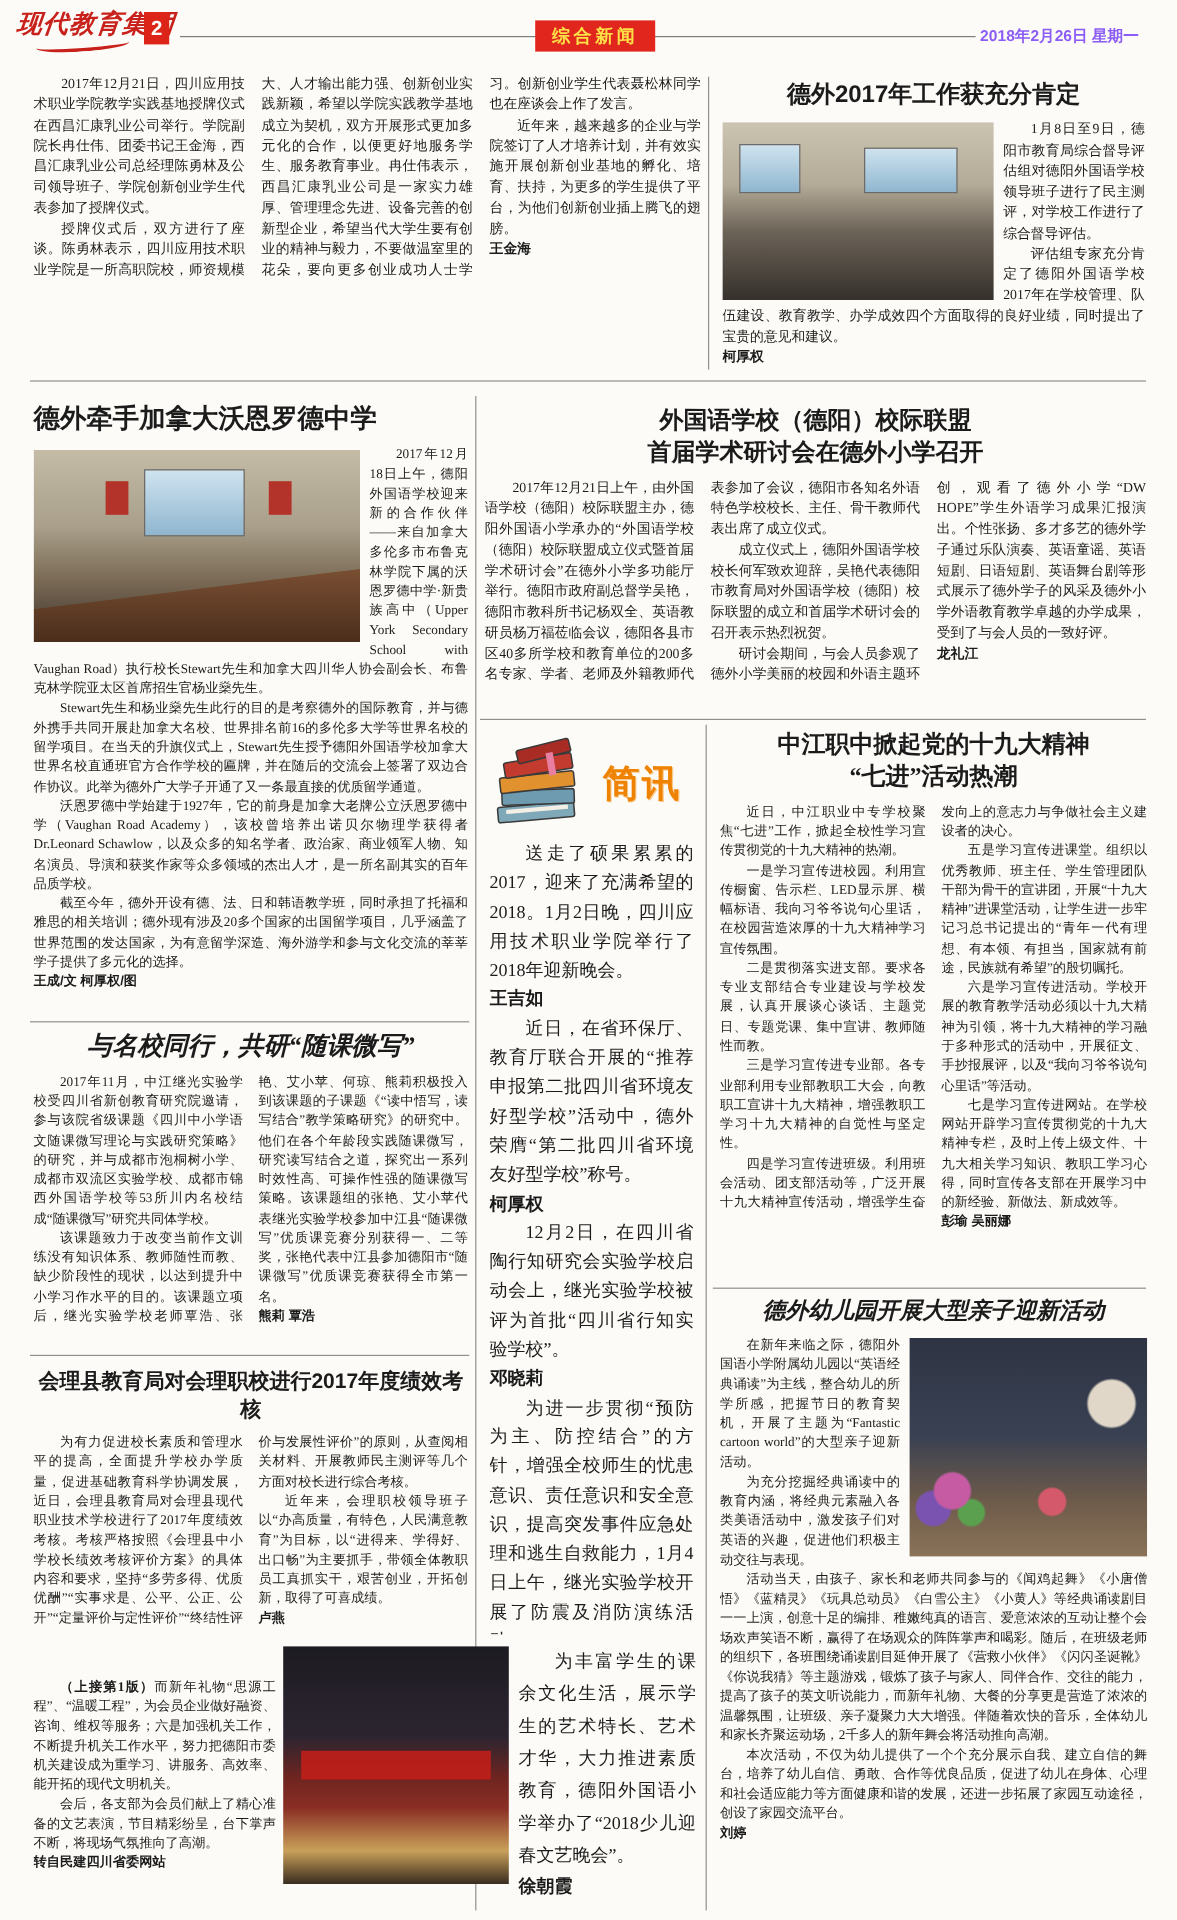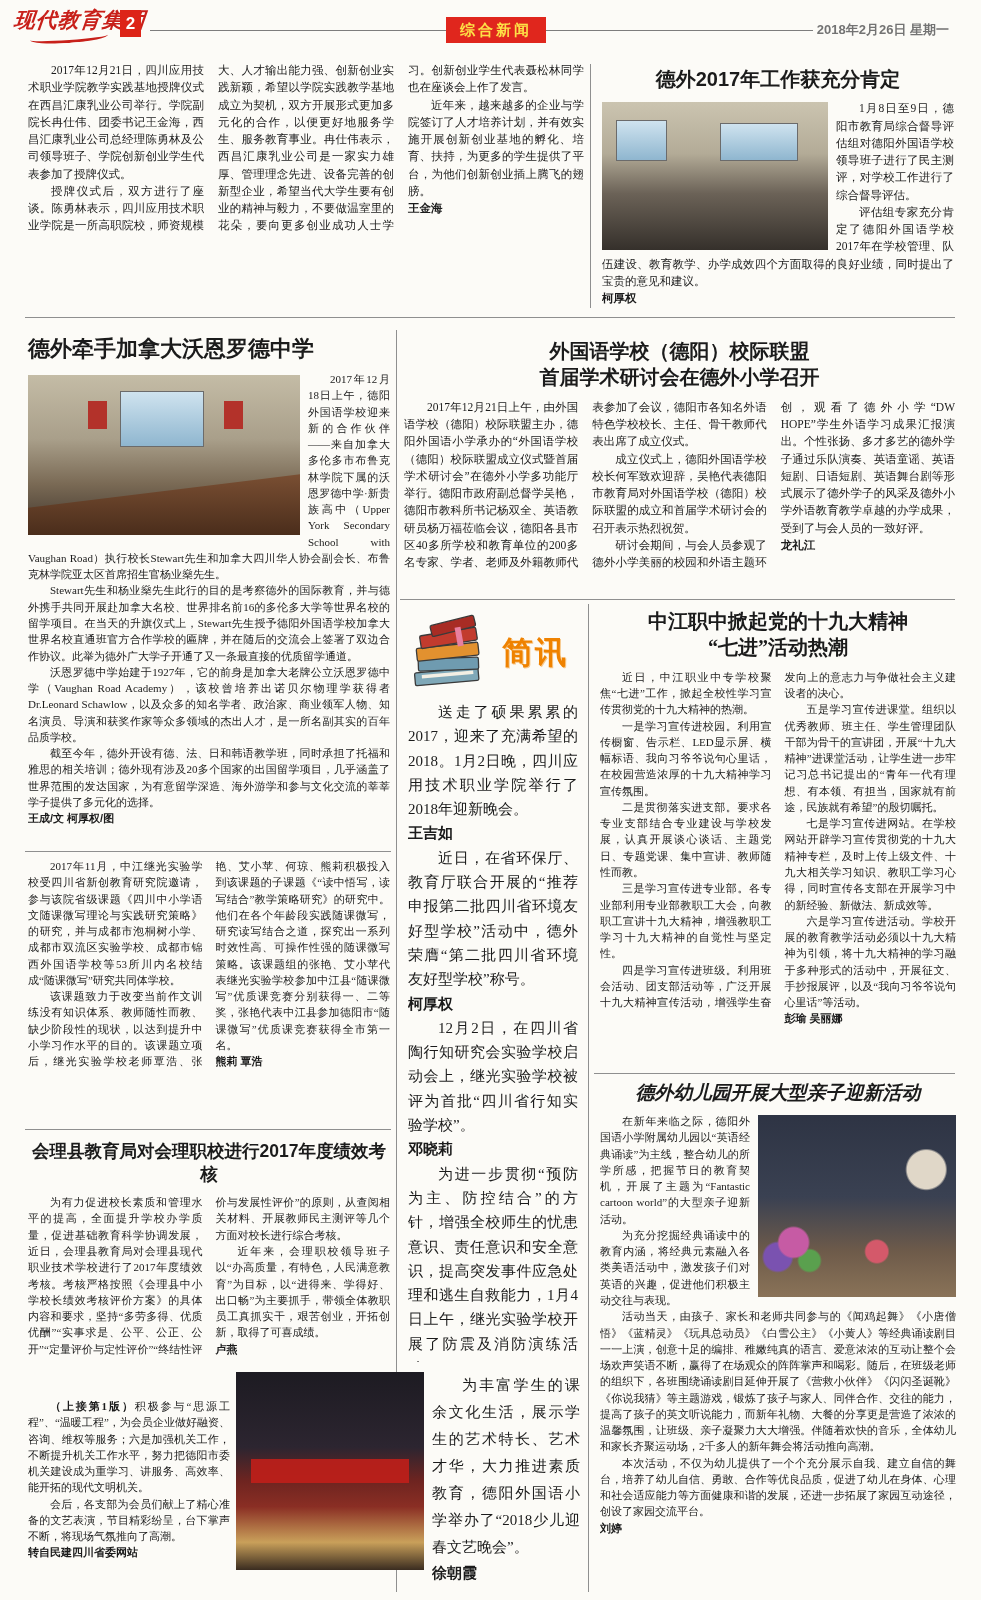--- a/index.html
+++ b/index.html
@@ -11,21 +11,21 @@
   .mast-swoosh{position:absolute;left:30px;top:32px;width:78px;height:8px;
                border-bottom:3px solid #c8201a;border-radius:0 0 100% 100%;transform:rotate(-4deg);}
   .pagenum{position:absolute;left:120px;top:10px;width:21px;height:27px;background:#dd2418;
            color:#fff;font-family:"Liberation Sans",sans-serif;font-weight:bold;font-size:17px;
            display:flex;align-items:center;justify-content:center;}
   .head-rule{position:absolute;left:150px;top:30px;width:800px;height:1px;background:#7d7d7d;}
   .section-banner{position:absolute;left:446px;top:17px;width:100px;height:26px;background:#e0261d;
                   color:#fde047;font-family:"Liberation Sans",sans-serif;font-weight:bold;font-size:15px;
                   letter-spacing:3px;display:flex;align-items:center;justify-content:center;}
   .page-date{position:absolute;right:28px;top:21px;font-family:"Liberation Sans",sans-serif;
-             font-weight:600;font-size:13px;color:#737373;background:#fcfbf7;padding:0 4px;}
+             font-weight:600;font-size:13px;color:#8b5cf6;background:#fcfbf7;padding:0 4px;}
   
   .art{position:absolute;}
   .hl{font-weight:bold;text-align:center;margin:0 0 8px 0;line-height:1.32;}
   .hl-serif{font-family:"Liberation Serif",serif;}
   .hl-sans{font-family:"Liberation Sans",sans-serif;}
   .hl-kai{font-family:"Liberation Serif",serif;font-style:italic;}
   .body p{margin:0;text-indent:2em;text-align:justify;font-size:11.5px;line-height:1.5;}
   .body.small p{font-size:11px;line-height:1.48;}
   .cols3{column-count:3;column-gap:14px;}
   .cols2{column-count:2;column-gap:13px;}
@@ -168,46 +168,47 @@
       <span>中江职中掀起党的十九大精神</span><br>
       <span>“七进”活动热潮</span>
     </h2>
     <div class="body small cols2 clip" style="height:392px;">
       <p>近日，中江职业中专学校聚焦“七进”工作，掀起全校性学习宣传贯彻党的十九大精神的热潮。</p>
       <p>一是学习宣传进校园。利用宣传橱窗、告示栏、LED显示屏、横幅标语、我向习爷爷说句心里话，在校园营造浓厚的十九大精神学习宣传氛围。</p>
       <p>二是贯彻落实进支部。要求各专业支部结合专业建设与学校发展，认真开展谈心谈话、主题党日、专题党课、集中宣讲、教师随性而教。</p>
       <p>三是学习宣传进专业部。各专业部利用专业部教职工大会，向教职工宣讲十九大精神，增强教职工学习十九大精神的自觉性与坚定性。</p>
       <p>四是学习宣传进班级。利用班会活动、团支部活动等，广泛开展十九大精神宣传活动，增强学生奋发向上的意志力与争做社会主义建设者的决心。</p>
       <p>五是学习宣传进课堂。组织以优秀教师、班主任、学生管理团队干部为骨干的宣讲团，开展“十九大精神”进课堂活动，让学生进一步牢记习总书记提出的“青年一代有理想、有本领、有担当，国家就有前途，民族就有希望”的殷切嘱托。</p>
+      <p>六是学习宣传进活动。学校开展的教育教学活动必须以十九大精神为引领，将十九大精神的学习融于多种形式的活动中，开展征文、手抄报展评，以及“我向习爷爷说句心里话”等活动。</p>
       <p>七是学习宣传进网站。在学校网站开辟学习宣传贯彻党的十九大精神专栏，及时上传上级文件、十九大相关学习知识、教职工学习心得，同时宣传各支部在开展学习中的新经验、新做法、新成效等。</p>
-      <p>六是学习宣传进活动。学校开展的教育教学活动必须以十九大精神为引领，将十九大精神的学习融于多种形式的活动中，开展征文、手抄报展评，以及“我向习爷爷说句心里话”等活动。</p>
       <p class="byline">彭瑜 吴丽娜</p>
     </div>
   </div>
 
   <div class="art" style="left:28px;top:858px;width:362px;">
+    <h2 class="hl hl-kai" style="font-size:21px;">与名校同行，共研“随课微写”</h2>
     <div class="body small cols2 clip" style="height:228px;">
       <p>2017年11月，中江继光实验学校受四川省新创教育研究院邀请，参与该院省级课题《四川中小学语文随课微写理论与实践研究策略》的研究，并与成都市泡桐树小学、成都市双流区实验学校、成都市锦西外国语学校等53所川内名校结成“随课微写”研究共同体学校。</p>
       <p>该课题致力于改变当前作文训练没有知识体系、教师随性而教、缺少阶段性的现状，以达到提升中小学习作水平的目的。该课题立项后，继光实验学校老师覃浩、张艳、艾小苹、何琼、熊莉积极投入到该课题的子课题《“读中悟写，读写结合”教学策略研究》的研究中。他们在各个年龄段实践随课微写，研究读写结合之道，探究出一系列时效性高、可操作性强的随课微写策略。该课题组的张艳、艾小苹代表继光实验学校参加中江县“随课微写”优质课竞赛分别获得一、二等奖，张艳代表中江县参加德阳市“随课微写”优质课竞赛获得全市第一名。</p>
       <p class="byline">熊莉 覃浩</p>
     </div>
   </div>
 
   <div class="art" style="left:28px;top:1140px;width:362px;">
     <h2 class="hl hl-sans" style="font-size:17.5px;">会理县教育局对会理职校进行2017年度绩效考核</h2>
     <div class="body small cols2 clip" style="height:218px;">
       <p>为有力促进校长素质和管理水平的提高，全面提升学校办学质量，促进基础教育科学协调发展，近日，会理县教育局对会理县现代职业技术学校进行了2017年度绩效考核。考核严格按照《会理县中小学校长绩效考核评价方案》的具体内容和要求，坚持“多劳多得、优质优酬”“实事求是、公平、公正、公开”“定量评价与定性评价”“终结性评价与发展性评价”的原则，从查阅相关材料、开展教师民主测评等几个方面对校长进行综合考核。</p>
       <p>近年来，会理职校领导班子以“办高质量，有特色，人民满意教育”为目标，以“进得来、学得好、出口畅”为主要抓手，带领全体教职员工真抓实干，艰苦创业，开拓创新，取得了可喜成绩。</p>
       <p class="byline">卢燕</p>
     </div>
   </div>
 
   <div class="art" style="left:28px;top:1398px;width:202px;">
     <div class="body small clip" style="height:198px;">
-      <p><span class="lead-bold">（上接第1版）</span><span>积极参与“思源工程”、“温暖工程”，为会员企业做好融资、咨询、维权等服务；六是加强机关工作，不断提升机关工作水平，努力把德阳市委机关建设成为重学习、讲服务、高效率、能开拓的现代文明机关。</span></p>
+      <p><span class="lead-bold">（上接第1版）</span><span>而新年礼物“思源工程”、“温暖工程”，为会员企业做好融资、咨询、维权等服务；六是加强机关工作，不断提升机关工作水平，努力把德阳市委机关建设成为重学习、讲服务、高效率、能开拓的现代文明机关。</span></p>
       <p>会后，各支部为会员们献上了精心准备的文艺表演，节目精彩纷呈，台下掌声不断，将现场气氛推向了高潮。</p>
       <p class="byline">转自民建四川省委网站</p>
     </div>
   </div>
 
   <div class="photo ph-gala" style="position:absolute;left:236px;top:1372px;width:188px;height:198px;" title="迎春文艺晚会演出现场">
     <div class="gala-banner"></div>
   </div>
 
   <div class="art briefs" style="left:432px;top:1372px;width:148px;">

